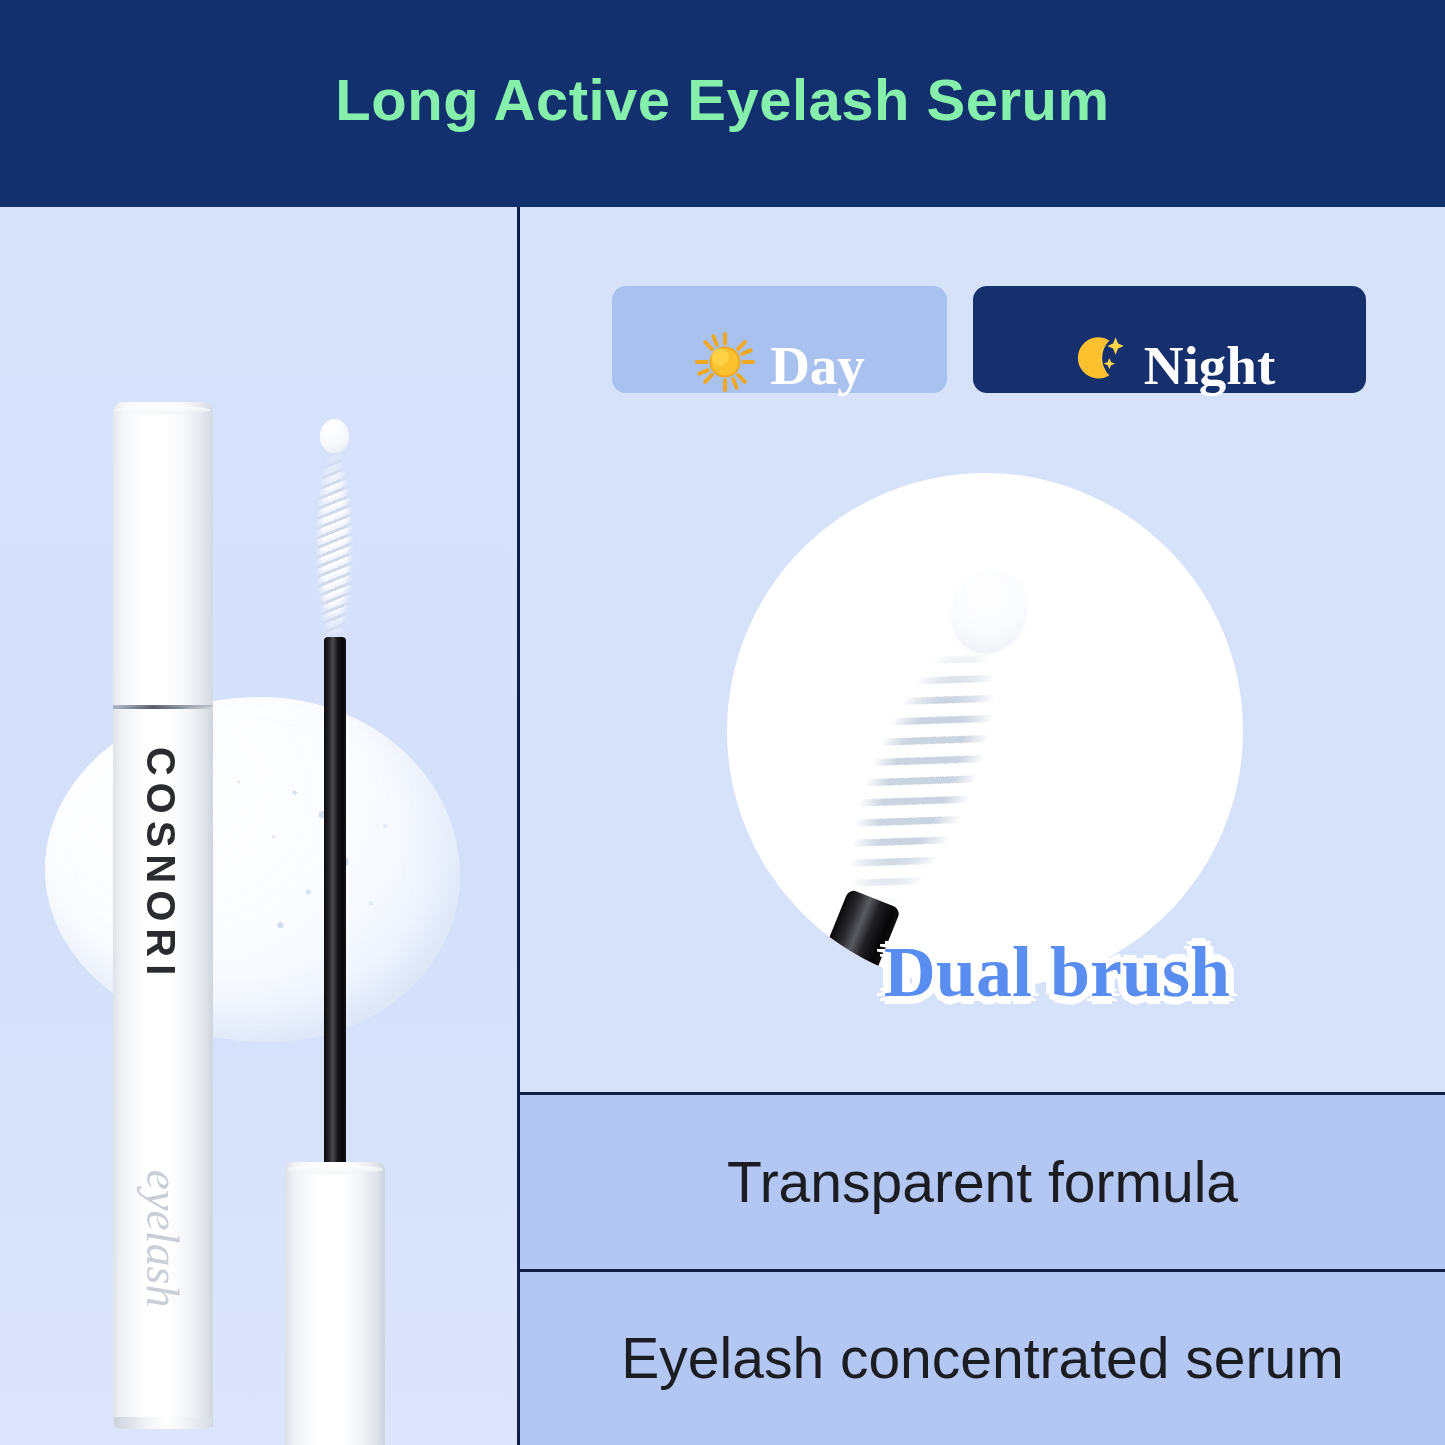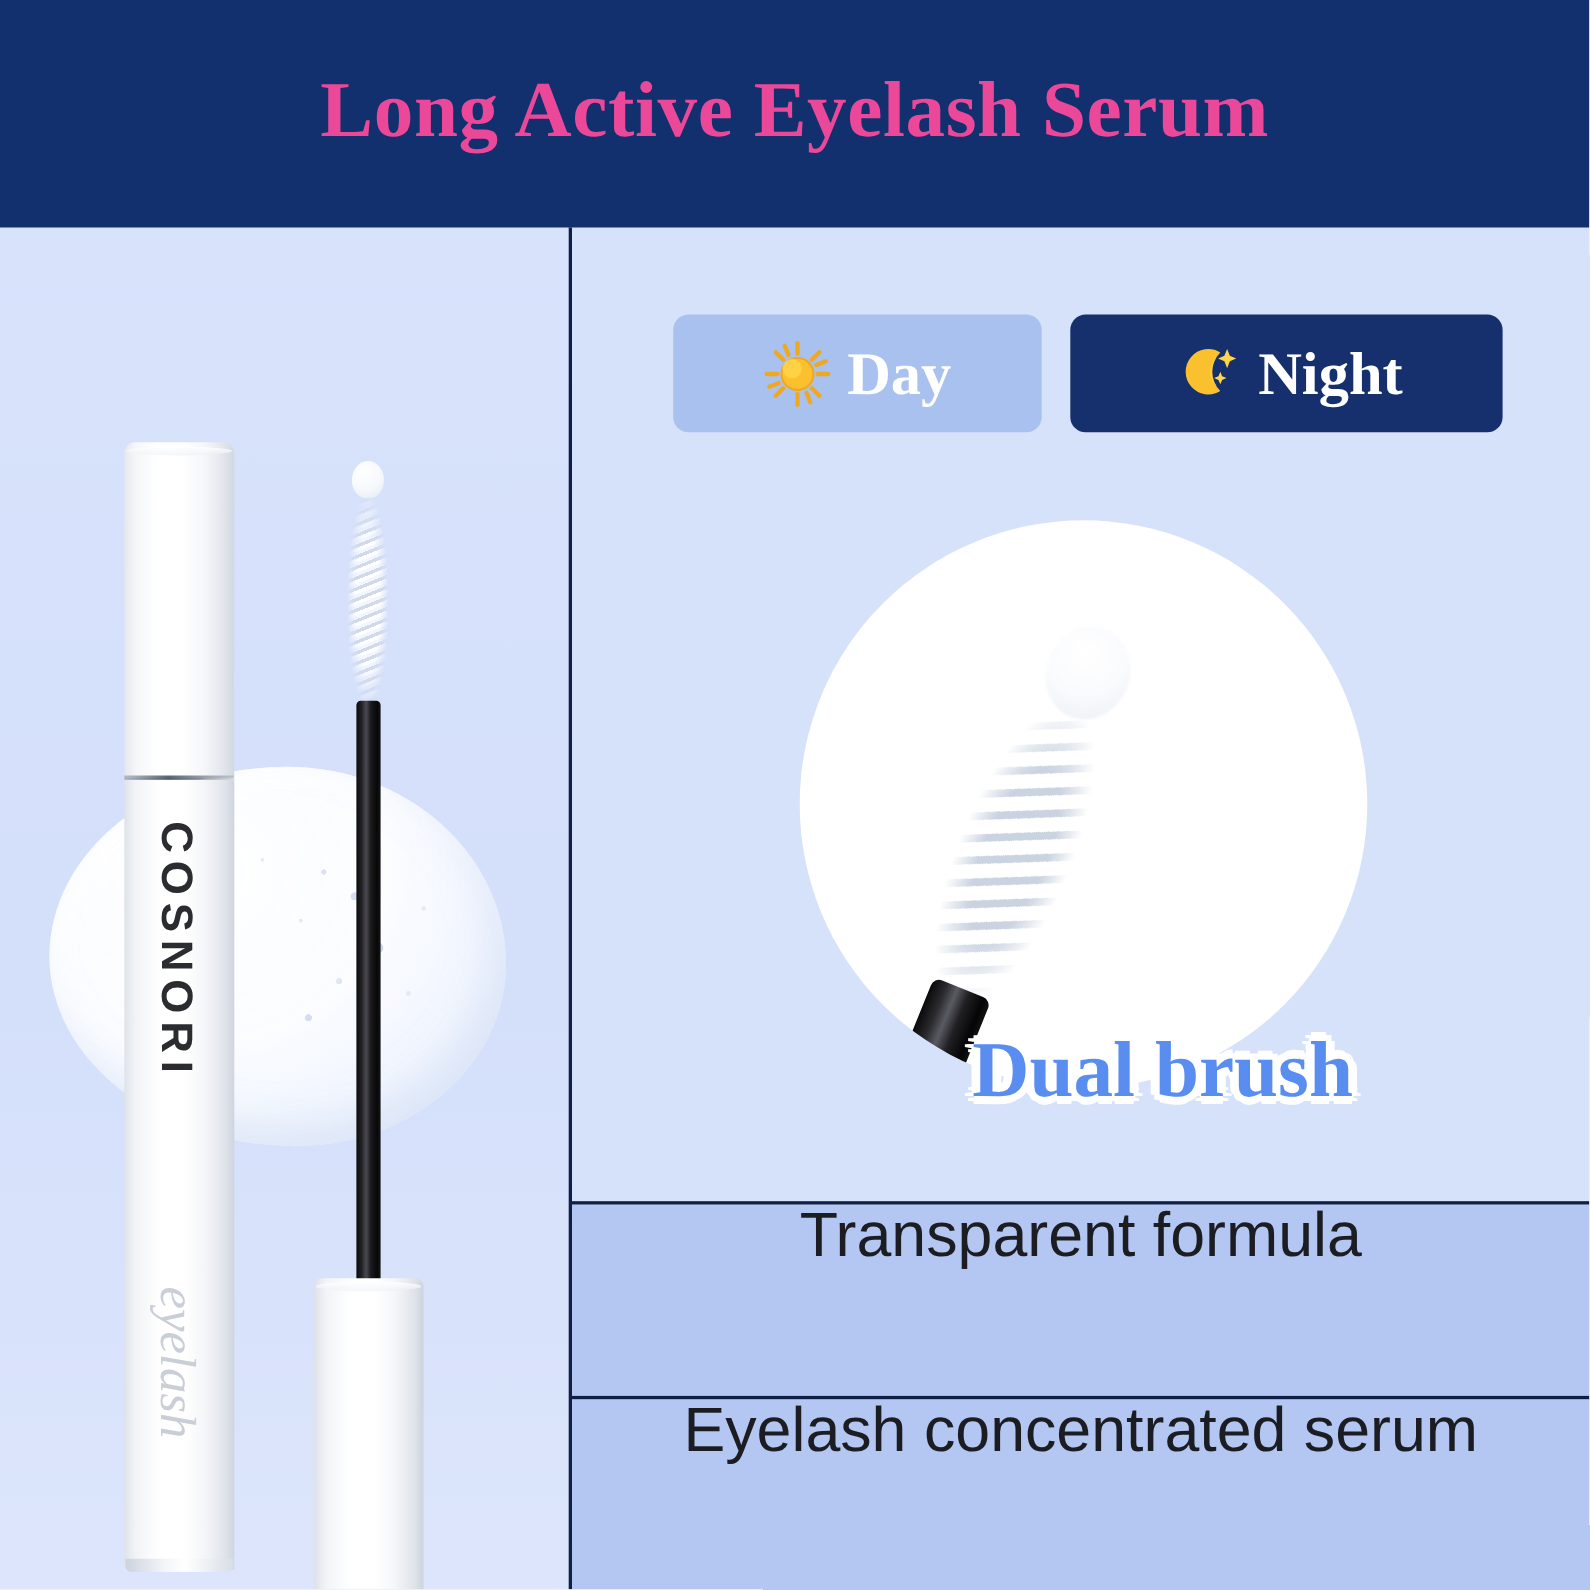--- a/index.html
+++ b/index.html
@@ -21,24 +21,24 @@
     position: absolute;
     left: 0; top: 0;
     width: 1445px;
     height: 207px;
     background: #12306e;
     display: flex;
     align-items: center;
     justify-content: center;
   }
   .header-title {
-    font-family: Liberation Serif, serif;
+    font-family: Liberation Sans, sans-serif;
     font-weight: bold;
-    font-size: 72px;
-    color: #ec4899;
+    font-size: 58px;
+    color: #86efac;
     letter-spacing: 0.5px;
     line-height: 1;
     text-align: center;
     white-space: nowrap;
     transform: translateY(-4px);
   }
 
   
   .v-divider {
     position: absolute;
@@ -242,21 +242,21 @@
   }
   .badges {
     position: absolute;
     left: 92px;
     top: 79px;
     display: flex;
     gap: 26px;
   }
   .badge {
     display: flex;
-    align-items: center;
+    align-items: flex-end;
     justify-content: center;
     gap: 14px;
     height: 107px;
     border-radius: 14px;
     padding: 0 34px;
     box-sizing: border-box;
   }
   .badge.day {
     width: 335px;
     background: #a9c1ef;
@@ -342,21 +342,21 @@
       -8px 0 0 #ffffff, 8px 0 0 #ffffff, 0 -8px 0 #ffffff, 0 8px 0 #ffffff;
   }
 
   
   .feature {
     position: absolute;
     left: 520px;
     width: 925px;
     background: #b3c7f2;
     display: flex;
-    align-items: flex-start;
+    align-items: center;
     justify-content: center;
   }
   .feature.one { top: 1095px; height: 174px; }
   .feature.two { top: 1272px; height: 173px; }
   .feature-text {
     font-family: "Liberation Sans", "DejaVu Sans", sans-serif;
     font-size: 57px;
     color: #1b1d22;
     line-height: 1;
     white-space: nowrap;

